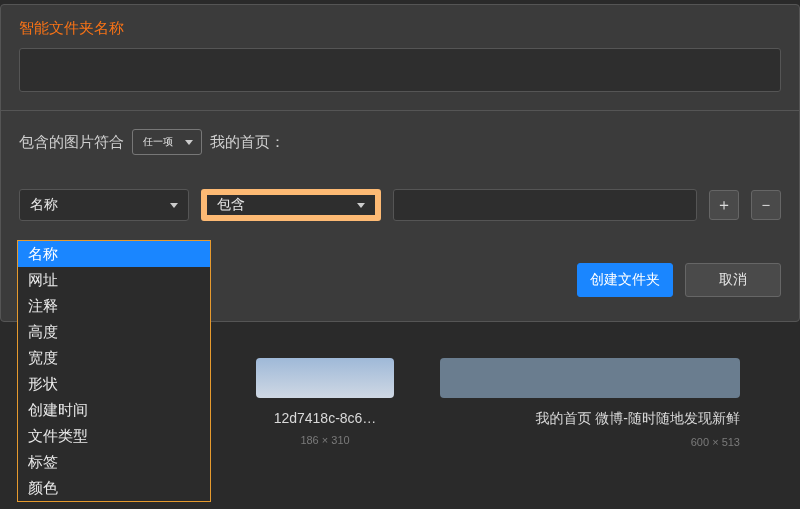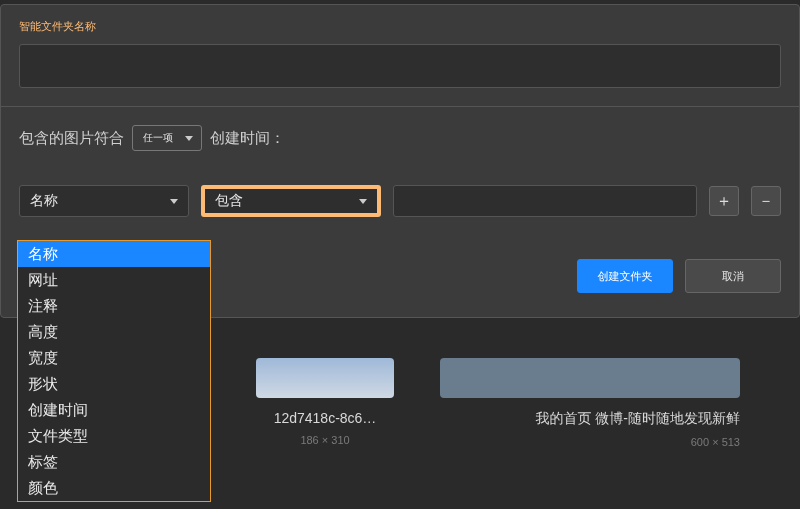--- a/index.html
+++ b/index.html
@@ -16,22 +16,22 @@
   .modal {
     background: #3b3b3b;
     border: 1px solid #555;
     border-radius: 4px;
     margin: 4px 0 0 0;
   }
   .section-pad {
     padding: 14px 18px 18px 18px;
   }
   .label-title {
-    font-size: 11px;
-    color: #fdba74;
+    font-size: 15px;
+    color: #f97316;
     margin-bottom: 10px;
   }
   .name-input {
     width: 100%;
     height: 44px;
     background: #2e2e2e;
     border: 1px solid #555;
     border-radius: 3px;
     padding: 0 10px;
     color: #eee;
@@ -85,21 +85,21 @@
     align-items: center;
     justify-content: space-between;
     padding: 0 10px;
     color: #e6e6e6;
     cursor: pointer;
   }
   .op-select {
     width: 180px;
     height: 32px;
     background: #2e2e2e;
-    border: 4px solid #fdba74;
+    border: 6px solid #fdba74;
     border-radius: 3px;
     display: flex;
     align-items: center;
     justify-content: space-between;
     padding: 0 10px;
     color: #e6e6e6;
     cursor: pointer;
   }
   .value-input {
     flex: 1;
@@ -126,21 +126,21 @@
     display: flex;
     justify-content: flex-end;
     gap: 12px;
     padding: 28px 18px 24px 18px;
   }
   .btn {
     min-width: 96px;
     height: 34px;
     border-radius: 3px;
     display: flex; align-items: center; justify-content: center;
-    font-size: 11px;
+    font-size: 14px;
     cursor: pointer;
   }
   .btn-primary {
     background: #1a86ff;
     color: #fff;
     border: 1px solid #1a86ff;
   }
   .btn-default {
     background: #4a4a4a;
     color: #e6e6e6;
@@ -232,21 +232,21 @@
     <input class="name-input" type="text" value="" style="">
   </div>
   <div class="divider"></div>
 
   <div class="cond-header">
     <span>包含的图片符合</span>
     <span class="select-box">
       <span>任一项</span>
       <span class="caret-down"></span>
     </span>
-    <span>创建时间：</span>
+    <span>我的首页：</span>
   </div>
 
   <div class="rule-row">
     <div class="field-select">
       <span>名称</span>
       <span class="caret-down"></span>
     </div>
     <div class="op-select">
       <span>包含</span>
       <span class="caret-down"></span>

